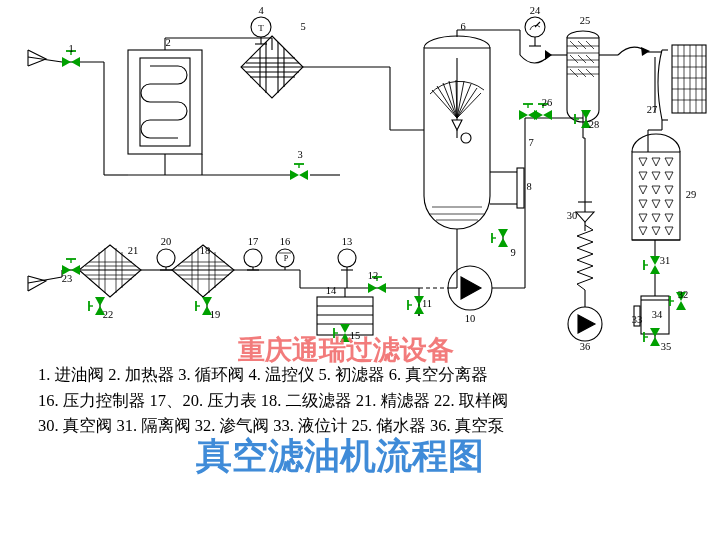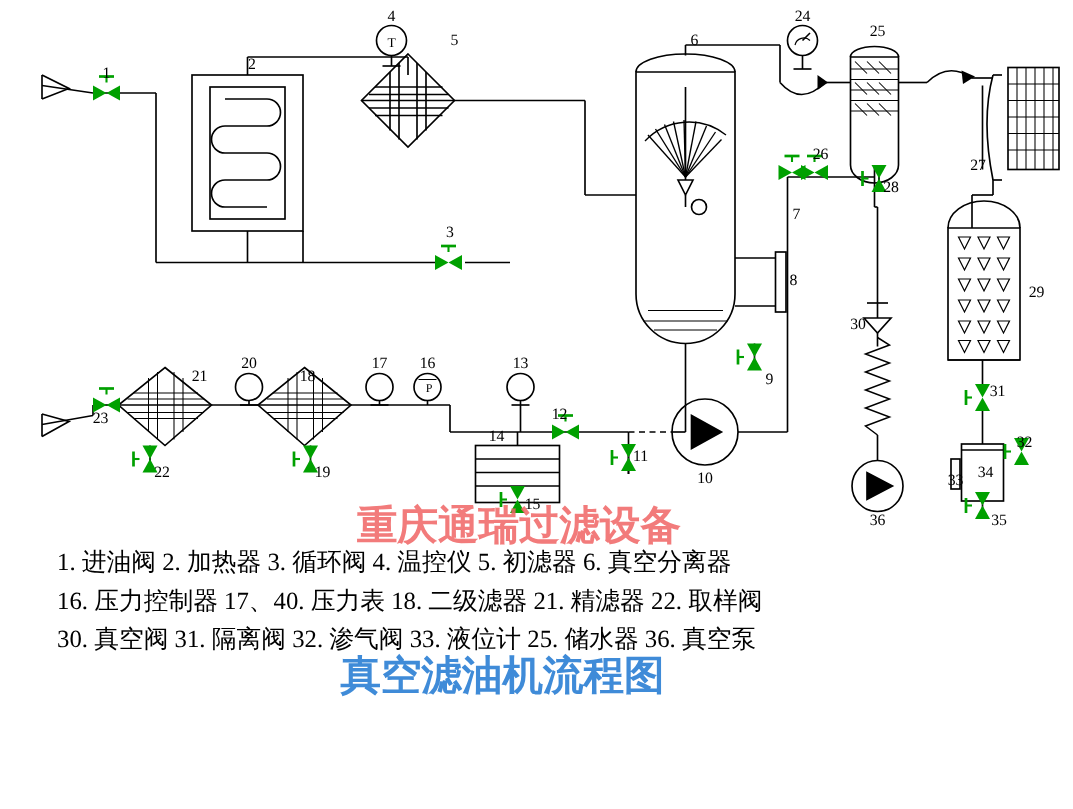--- a/index.html
+++ b/index.html
@@ -48,24 +48,23 @@
     white-space: nowrap;
   }
   .wm1 {
     left: 238px; top: 332px;
     font-size: 27px;
     color: #f06464;
     opacity: 0.85;
   }
   .wm2 {
     left: 196px; top: 432px;
-    font-size: 27px;
+    font-size: 36px;
     color: #2b7fd4;
     opacity: 0.9;
-    margin-left: 31px;
   }
 </style>
 </head>
 <body>
 
 <div id="diagram-wrap">
 <svg id="diagram-svg" width="715" height="360" viewBox="0 0 715 360" xmlns="http://www.w3.org/2000/svg">
 
   <defs>
     <g id="valve-green">
@@ -483,20 +482,20 @@
     <text x="666" y="350">35</text>
     <text x="585" y="350">36</text>
     <text x="261" y="31" font-size="9">T</text>
     <text x="286" y="261" font-size="8">P</text>
   </g>
 </svg>
 </div>
 
 <div class="legend">
   <div class="legend-line">1. 进油阀   2. 加热器  3. 循环阀    4. 温控仪  5. 初滤器  6. 真空分离器</div>
-  <div class="legend-line">16. 压力控制器  17、40. 压力表 18. 二级滤器  21. 精滤器  22. 取样阀</div>
+  <div class="legend-line">16. 压力控制器  17、20. 压力表 18. 二级滤器  21. 精滤器  22. 取样阀</div>
   <div class="legend-line">30. 真空阀  31. 隔离阀  32. 渗气阀  33. 液位计  25. 储水器  36. 真空泵</div>
 </div>
 
 <div class="watermark">
   <div class="wm-text wm1">重庆通瑞过滤设备</div>
   <div class="wm-text wm2">真空滤油机流程图</div>
 </div>
 
 </body></html>

